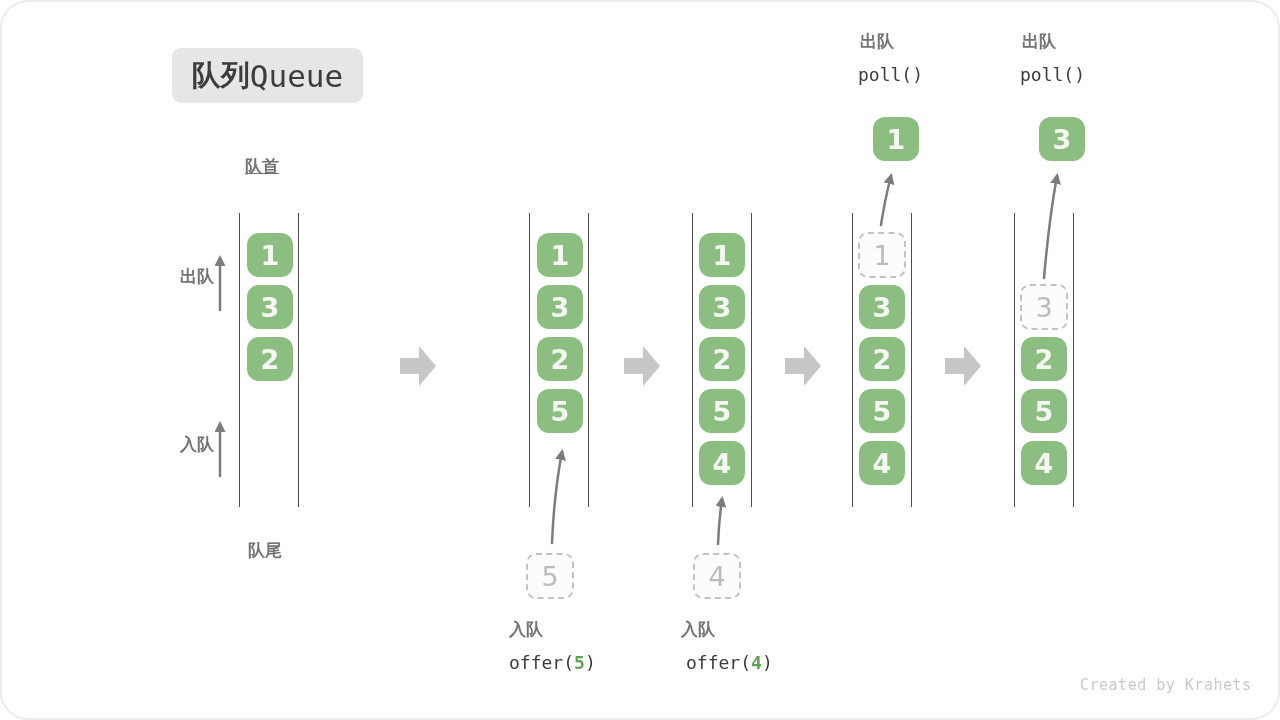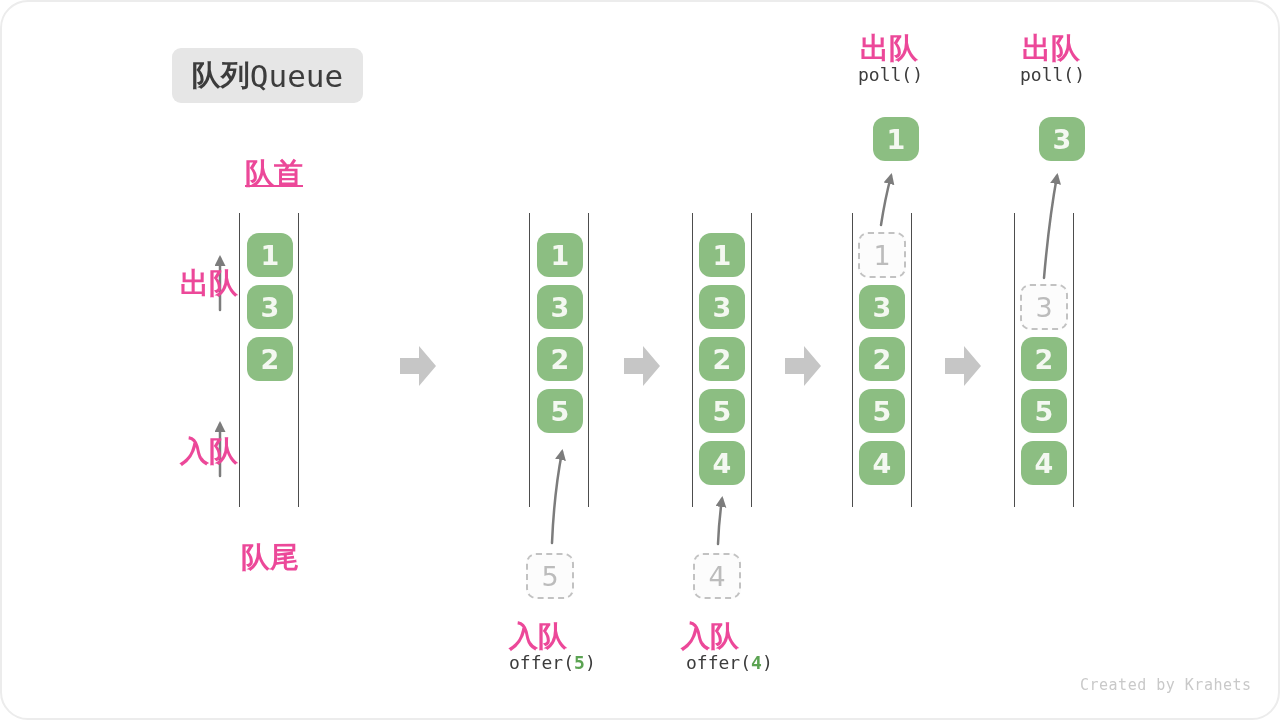--- a/index.html
+++ b/index.html
@@ -8,21 +8,21 @@
     background:#ffffff;border:2px solid #ececec;border-radius:28px;overflow:hidden;
     font-family:"Liberation Sans","DejaVu Sans",sans-serif;
   }
   .overlay{position:absolute;left:0;top:0;width:1280px;height:720px;pointer-events:none;}
   .badge{
     position:absolute;left:170px;top:46px;width:191px;height:55px;background:#e6e6e6;
     border-radius:9px;display:flex;align-items:center;justify-content:center;
   }
   .badge .zh{font-size:29px;font-weight:700;color:#3c3c3c;}
   .badge .en{font-family:"DejaVu Sans Mono","Liberation Mono",monospace;font-size:31px;color:#3c3c3c;}
-  .zh-label{position:absolute;font-size:29px;font-weight:700;color:#ec4899;line-height:1.15;}
+  .zh-label{position:absolute;font-size:17px;font-weight:700;color:#737373;line-height:1.15;}
   .rail{
     position:absolute;top:211px;height:294px;width:58px;
     border-left:1.5px solid #4d4d4d;border-right:1.5px solid #4d4d4d;
   }
   .box{
     position:absolute;width:46px;height:44px;border-radius:12px;background:#8cbe82;
     color:#f4f8f1;font-family:"DejaVu Sans",sans-serif;font-size:27px;font-weight:600;
     display:flex;align-items:center;justify-content:center;
   }
   .ghost{
@@ -67,21 +67,21 @@
     <path fill="#c6c6c6" d="M783,356 h19 v-12 l17,20 -17,20 v-12 h-19 z"></path>
     <path fill="#c6c6c6" d="M943,356 h19 v-12 l17,20 -17,20 v-12 h-19 z"></path>
   </svg>
 
   <div class="badge">
     <span class="zh">队列</span>
     <span class="en">Queue</span>
   </div>
 
   <div class="zh-label" style="left:243px;top:155px;text-decoration:underline;">队首</div>
-  <div class="zh-label" style="left:239px;top:539px;">队尾</div>
+  <div class="zh-label" style="left:246px;top:539px;">队尾</div>
   <div class="zh-label" style="left:178px;top:265px;">出队</div>
   <div class="zh-label" style="left:178px;top:433px;">入队</div>
 
   <div class="rail" style="left:237px;"></div>
   <div class="rail" style="left:527px;"></div>
   <div class="rail" style="left:690px;"></div>
   <div class="rail" style="left:850px;"></div>
   <div class="rail" style="left:1012px;"></div>
 
   <div class="box" style="left:245px;top:231px;">1</div>

